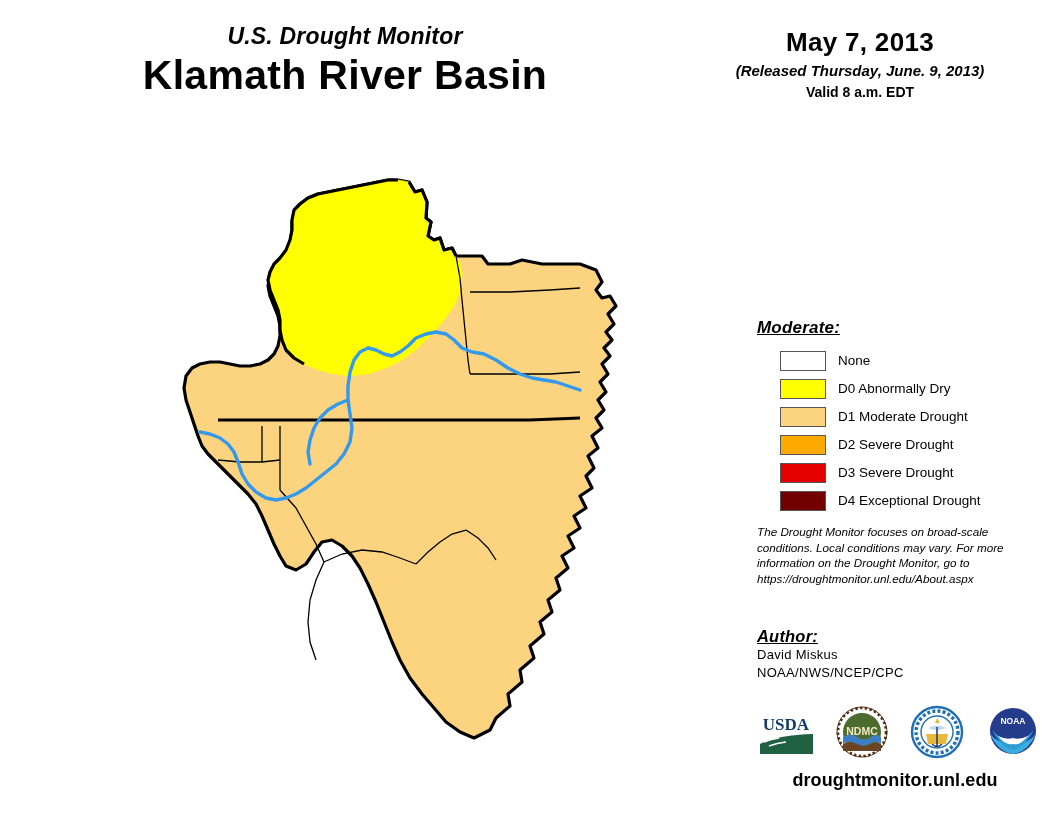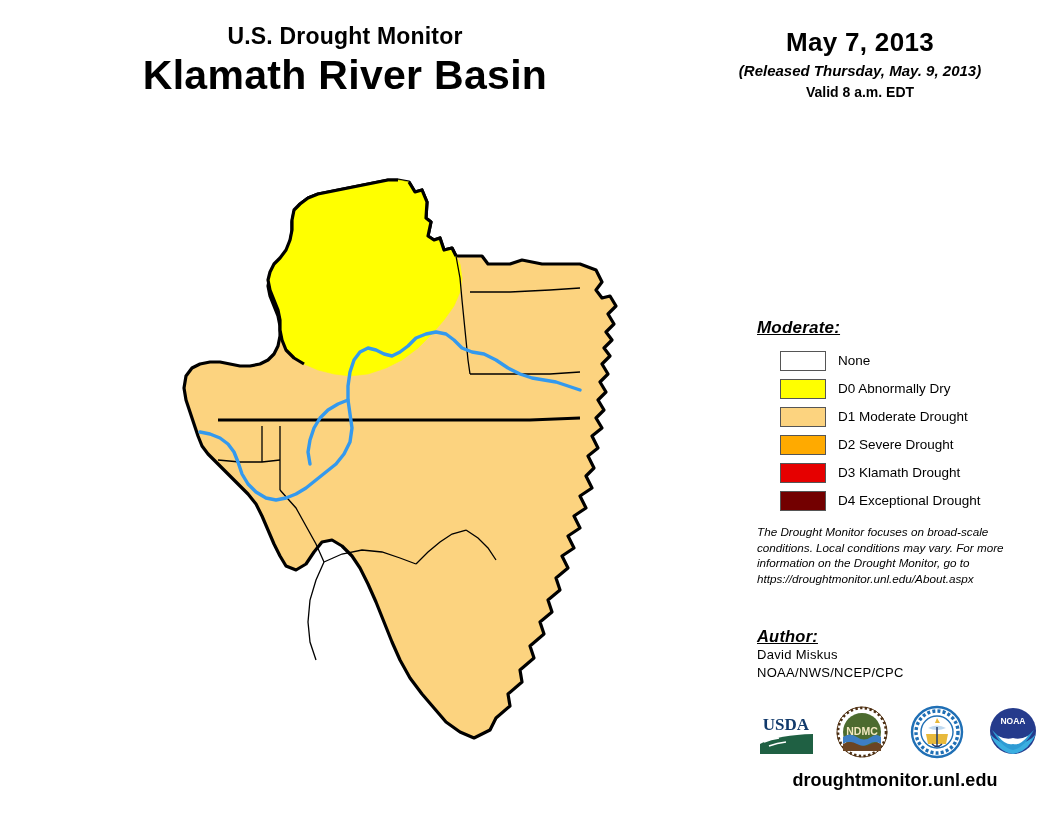--- a/index.html
+++ b/index.html
@@ -20,20 +20,21 @@
   #title-block {
     position: absolute;
     left: 0px;
     top: 24px;
     width: 690px;
     text-align: center;
   }
   #subtitle-usdm {
     font-size: 23px;
     font-weight: bold;
+    font-style: italic;
     letter-spacing: 0.2px;
     line-height: 1.1;
   }
   #main-title {
     font-size: 41px;
     font-weight: bold;
     line-height: 1.12;
     margin-top: 4px;
     letter-spacing: 0.3px;
   }
@@ -173,21 +174,21 @@
 </head>
 <body>
 
 <div id="title-block">
   <div id="subtitle-usdm">U.S. Drought Monitor</div>
   <div id="main-title">Klamath River Basin</div>
 </div>
 
 <div id="date-block">
   <div id="date-primary">May 7, 2013</div>
-  <div id="date-released">(Released Thursday, May. 9, 2013)</div>
+  <div id="date-released">(Released Thursday, June. 9, 2013)</div>
   <div id="date-valid">Valid 8 a.m. EDT</div>
 </div>
 
 <div id="map-area">
   <svg id="map-svg" viewBox="0 0 580 600" xmlns="http://www.w3.org/2000/svg">
 
     <path fill="#FCD37F" stroke="#000000" stroke-width="3.2" stroke-linejoin="round" d="M299,22 L305,32 L312,30 L317,42 L316,58 L321,62 L318,76 L324,80
          L330,78 L334,90 L342,88 L346,96 L372,96 L378,104 L400,104
          L412,100 L432,104 L470,104 L486,110 L492,122 L486,130 L492,138
          L500,136 L506,146 L498,154 L504,164 L496,172 L502,180 L494,188
@@ -272,21 +273,21 @@
   <div class="legend-row">
     <div class="legend-swatch" style="background:#FCD37F"></div>
     <div class="legend-label">D1 Moderate Drought</div>
   </div>
   <div class="legend-row">
     <div class="legend-swatch" style="background:#FFAA00"></div>
     <div class="legend-label">D2 Severe Drought</div>
   </div>
   <div class="legend-row">
     <div class="legend-swatch" style="background:#E60000"></div>
-    <div class="legend-label">D3 Klamath Drought</div>
+    <div class="legend-label">D3 Severe Drought</div>
   </div>
   <div class="legend-row">
     <div class="legend-swatch" style="background:#730000"></div>
     <div class="legend-label">D4 Exceptional Drought</div>
   </div>
 </div>
 
 <div id="disclaimer">The Drought Monitor focuses on broad-scale conditions. Local conditions may vary. For more information on the Drought Monitor, go to https://droughtmonitor.unl.edu/About.aspx</div>
 
 <div id="author-block">

